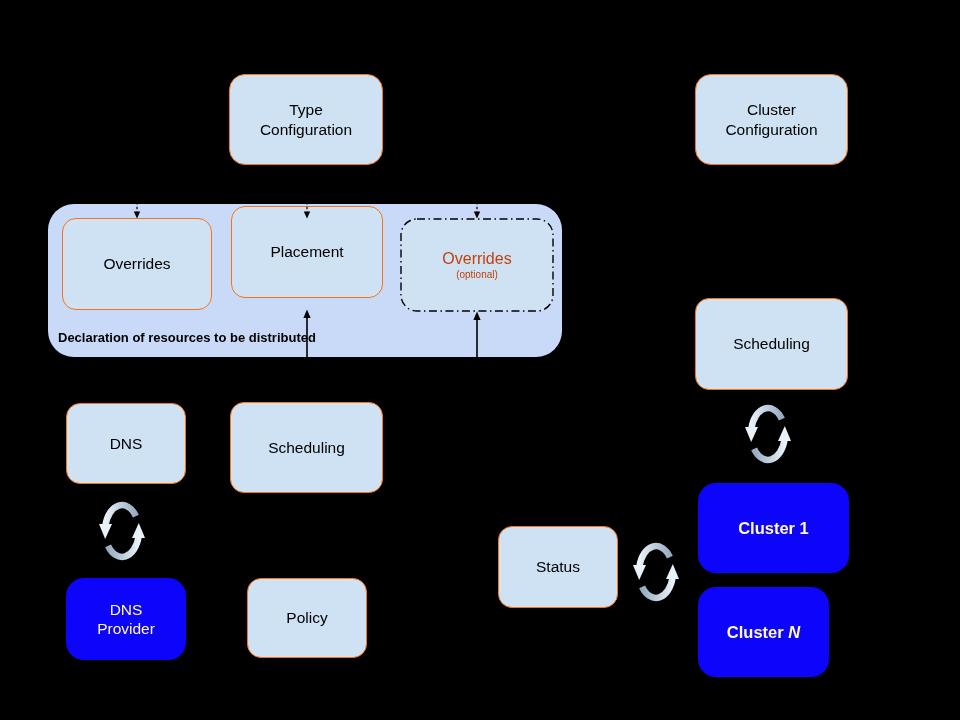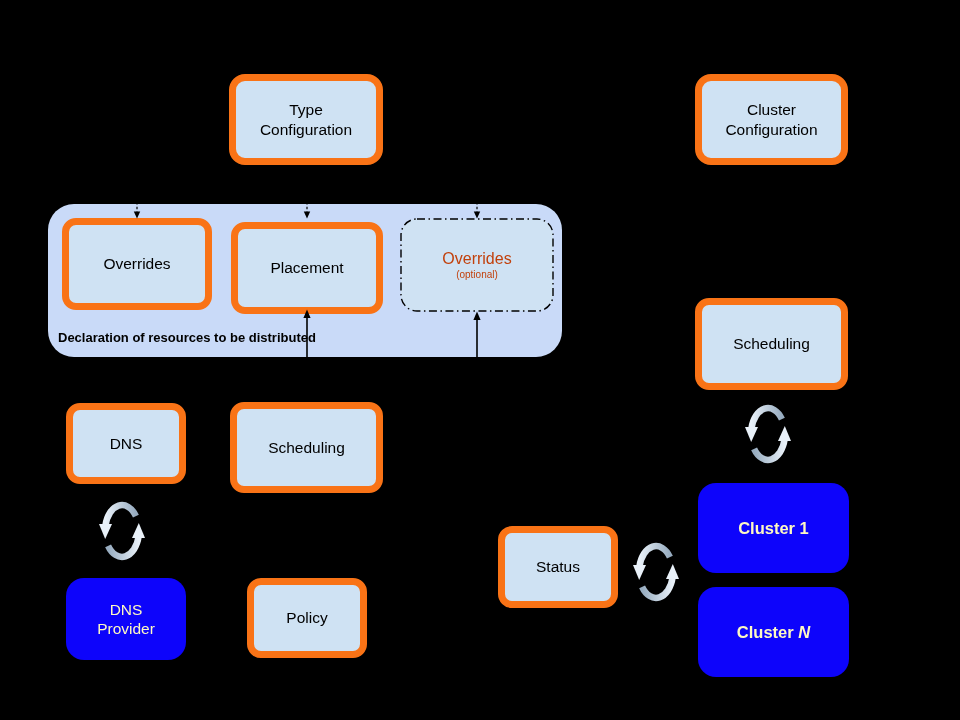--- a/index.html
+++ b/index.html
@@ -8,21 +8,21 @@
     font-family:"Liberation Sans",sans-serif;
   }
   .node{
     position:absolute;display:flex;flex-direction:column;
     align-items:center;justify-content:center;text-align:center;
     box-sizing:border-box;
   }
   .lbl{white-space:pre-line;line-height:1.25;}
   .light{
     background:var(--light-box,#cfe2f3);
-    border:7px solid #f97316;border-radius:14px;
+    border:1px solid #f97316;border-radius:14px;
     color:#000;font-size:15.5px;
   }
   .bigrad{border-radius:16px;}
   .blue{
     background:var(--blue-box,#0d04fb);
     border:none;border-radius:18px;
     color:#fef9c3;font-weight:bold;font-size:16.5px;
   }
   .container-box{
     position:absolute;background:var(--container,#c9daf8);
@@ -49,21 +49,21 @@
 Configuration</span>
 </div>
 <div class="node light bigrad" style="left:695px;top:74px;width:153px;height:91px;">
   <span class="lbl">Cluster
 Configuration</span>
 </div>
 
 <div class="node light" style="left:62px;top:218px;width:150px;height:92px;">
   <span class="lbl">Overrides</span>
 </div>
-<div class="node light" style="left:231px;top:222px;width:152px;height:92px;">
+<div class="node light" style="left:231px;top:206px;width:152px;height:92px;">
   <span class="lbl">Placement</span>
 </div>
 <div class="node" style="left:400px;top:218px;width:154px;height:94px;color:#c2410c;">
   <svg class="dashdot-svg" viewBox="0 0 154 94" preserveAspectRatio="none">
     <rect x="1" y="1" width="152" height="92" rx="16" fill="#cfe2f3" stroke="#000" stroke-width="1.4" stroke-dasharray="8 3.5 1.5 3.5"></rect>
   </svg>
   <div class="overrides-content">
     <span style="font-size:16px;">Overrides</span>
     <span class="overrides-sub">(optional)</span>
   </div>
@@ -85,21 +85,21 @@
 
 <div class="node light" style="left:695px;top:298px;width:153px;height:92px;">
   <span class="lbl">Scheduling</span>
 </div>
 <div class="node light" style="left:498px;top:526px;width:120px;height:82px;">
   <span class="lbl">Status</span>
 </div>
 <div class="node blue" style="left:698px;top:483px;width:151px;height:90px;">
   <span class="lbl">Cluster 1</span>
 </div>
-<div class="node blue" style="left:698px;top:587px;width:151px;height:90px;">
+<div class="node blue" style="left:698px;top:587px;width:131px;height:90px;">
   <span><span>Cluster </span><span class="italic">N</span></span>
 </div>
 
 <svg class="sync" style="left:97px;top:495px;" width="50" height="72" viewBox="0 0 50 72">
   <defs>
     <linearGradient id="gTop" x1="0" y1="0" x2="1" y2="0">
       <stop offset="0" stop-color="#e9f1f9"></stop>
         <stop offset="1" stop-color="#97acc0"></stop>
     </linearGradient>
     <linearGradient id="gBot" x1="0" y1="0" x2="1" y2="0">

